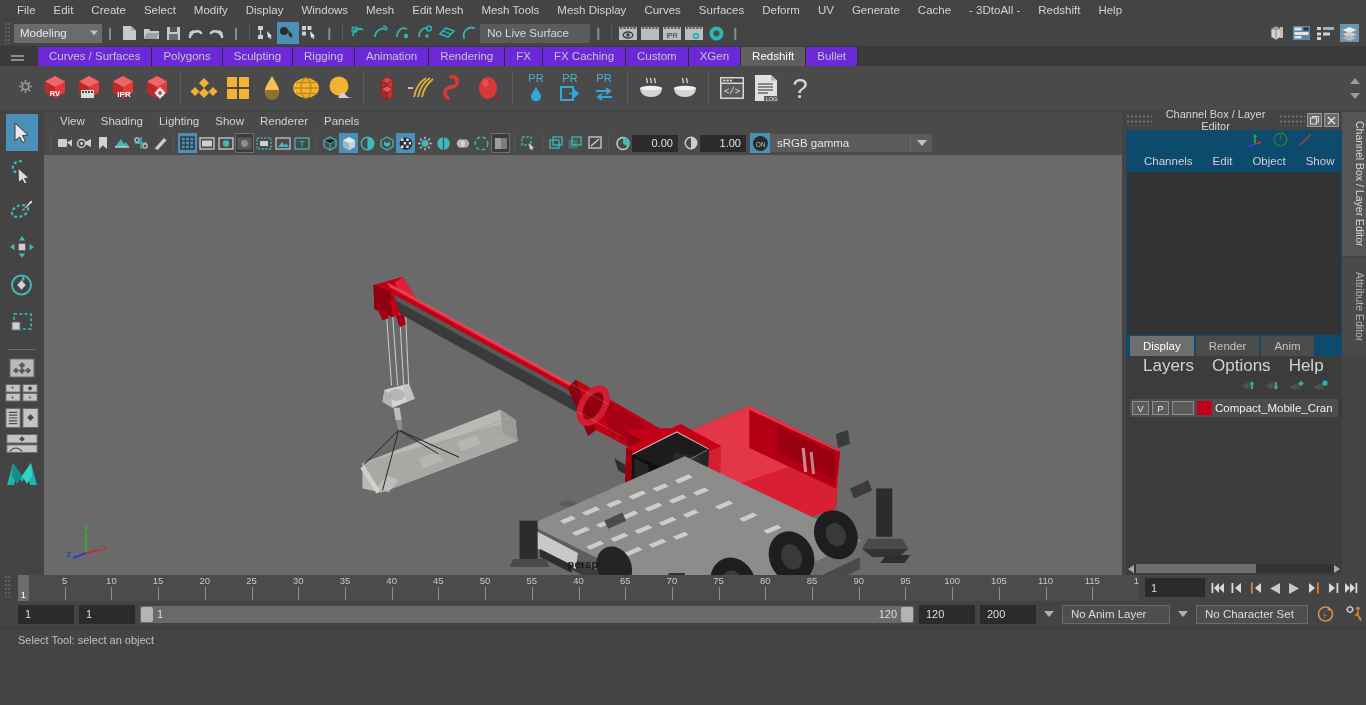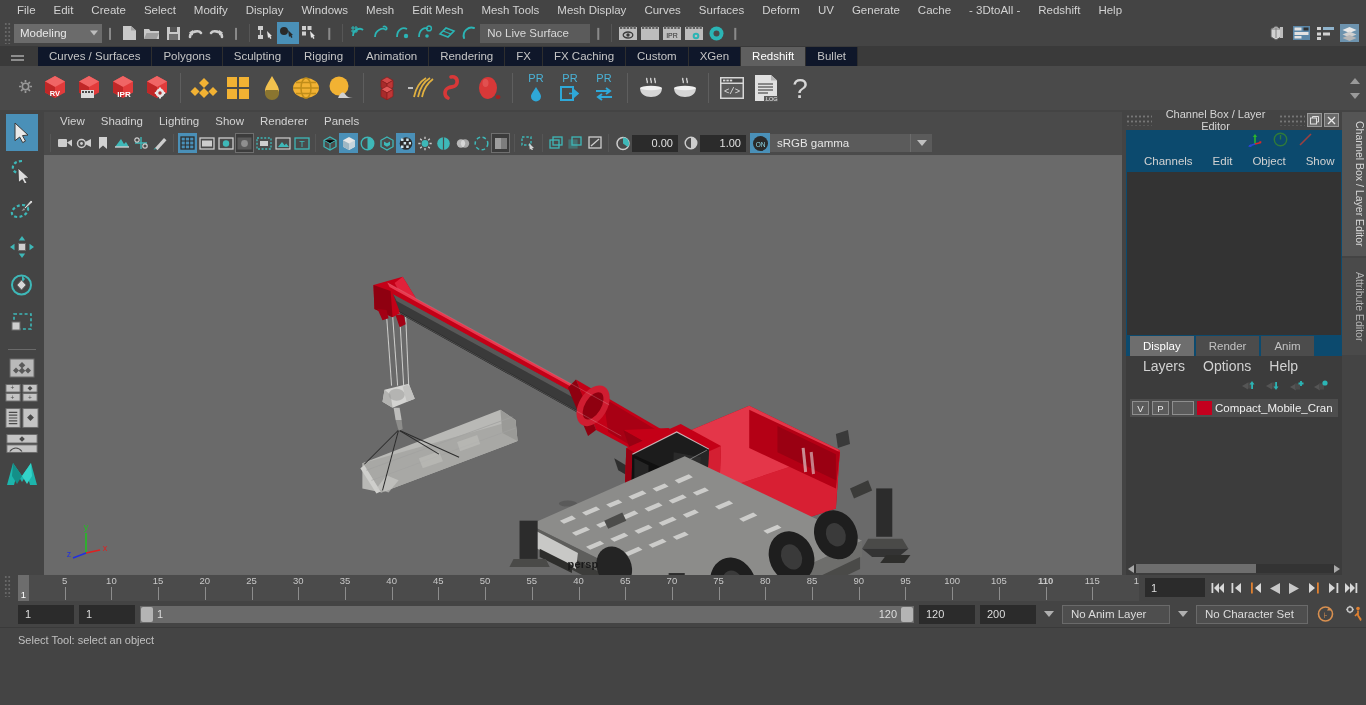--- a/index.html
+++ b/index.html
@@ -28,21 +28,21 @@
   .mode-combo .cb-arrow{position:absolute;right:4px;top:50%;transform:translateY(-50%);
      border-left:4.5px solid transparent;border-right:4.5px solid transparent;border-top:5px solid #bdbdbd;}
   .sicon{width:22px;height:22px;display:flex;align-items:center;justify-content:center;flex:none;}
   .sicon.active{background:#4a90b8;}
   .livebox{height:19px;width:110px;background:#5b5b5b;display:flex;align-items:center;padding-left:7px;
      color:#d8d8d8;font-size:11.5px;flex:none;}
   .rtools{position:absolute;right:6px;top:2px;display:flex;gap:2px;align-items:center;}
 
   
   .shelftabs{height:20px;background:#3a3a3a;display:flex;align-items:flex-end;padding-left:38px;position:relative;}
-  .shelftab{height:19px;line-height:19px;padding:0 11px;font-size:11.5px;color:#c5c5c5;background:#0f172a;
+  .shelftab{height:19px;line-height:19px;padding:0 11px;font-size:11.5px;color:#c5c5c5;background:#6d28d9;
      border-right:1px solid #2e2e2e;cursor:default;}
   .shelftab.sel{background:#5f5f5f;color:#ffffff;}
   .shelfgrip{position:absolute;left:8px;top:0px;width:18px;height:20px;display:flex;align-items:center;justify-content:center;}
   .shelfgrip i{display:block;width:13px;height:2px;background:#8d8d8d;box-shadow:0 4px 0 #8d8d8d;}
   .shelfbody{height:44px;background:#4a4a4a;display:flex;align-items:center;padding-left:38px;position:relative;}
   .shelfgear{position:absolute;left:18px;top:13px;width:16px;height:16px;}
   .shitem{width:34px;height:36px;display:flex;align-items:center;justify-content:center;flex:none;}
   .shsep{width:1px;height:30px;background:#5e5e5e;margin:0 6px;flex:none;}
   .shelfscroll{position:absolute;right:4px;top:0;width:14px;height:44px;display:flex;flex-direction:column;
      align-items:center;justify-content:center;gap:9px;}
@@ -91,21 +91,21 @@
   .wbtn{width:15px;height:14px;border:1px solid #9a9a9a;background:#6a6a6a;display:flex;align-items:center;
      justify-content:center;font-size:9px;color:#e8e8e8;margin-left:2px;}
   .cbicons{height:20px;display:flex;align-items:center;justify-content:flex-end;padding-right:28px;gap:8px;}
   .cbmenu{height:22px;display:flex;align-items:center;padding-left:8px;}
   .cbmenu span{padding:0 10px;font-size:11.5px;color:#d2d2d2;}
   .cbbody{flex:1;background:#333333;margin:0 1px;}
   .lyrtabs{height:21px;display:flex;align-items:flex-end;padding-left:4px;}
   .lyrtab{height:20px;line-height:20px;padding:0 13px;font-size:11.5px;background:#4c4c4c;color:#c2c2c2;margin-right:2px;}
   .lyrtab.sel{background:#6e6e6e;color:#fff;}
   .lyrmenu{height:20px;display:flex;align-items:center;padding-left:8px;background:#3c3c3c;}
-  .lyrmenu span{padding:0 9px;font-size:14px;color:#d2d2d2;}
+  .lyrmenu span{padding:0 9px;font-size:17px;color:#d2d2d2;}
   .lyrbtns{height:20px;background:#3c3c3c;display:flex;align-items:center;justify-content:flex-end;padding-right:14px;gap:9px;}
   .lyrlist{flex:1;background:#3c3c3c;padding:3px 4px 0;}
   .lyrow{height:18px;background:#4d4d4d;display:flex;align-items:center;padding:0 2px;gap:3px;}
   .lyrtog{width:17px;height:14px;border:1px solid #8e8e8e;background:#5b5b5b;font-size:9.5px;
      display:flex;align-items:center;justify-content:center;color:#e9e9e9;}
   .lyrtog.blank{width:22px;}
   .swatch{width:15px;height:14px;background:#c4001e;}
   .lyrname{font-size:11.5px;color:#f0f0f0;white-space:nowrap;overflow:hidden;}
   .hscroll{height:13px;background:#3c3c3c;display:flex;align-items:center;padding:0 2px;}
   .hsb-track{flex:1;height:9px;background:#333;position:relative;}
@@ -1268,21 +1268,21 @@
         <div class="ticklbl" style="left: 794.042px;">85</div>
         <div class="tick" style="left: 840.75px;"></div>
         <div class="ticklbl" style="left: 840.75px;">90</div>
         <div class="tick" style="left: 887.458px;"></div>
         <div class="ticklbl" style="left: 887.458px;">95</div>
         <div class="tick" style="left: 934.167px;"></div>
         <div class="ticklbl" style="left: 934.167px;">100</div>
         <div class="tick" style="left: 980.875px;"></div>
         <div class="ticklbl" style="left: 980.875px;">105</div>
         <div class="tick" style="left: 1027.58px;"></div>
-        <div class="ticklbl" style="left: 1027.58px; font-weight: bold;">110</div>
+        <div class="ticklbl" style="left: 1027.58px;">110</div>
         <div class="tick" style="left: 1074.29px;"></div>
         <div class="ticklbl" style="left: 1074.29px;">115</div>
         <div class="ticklbl" style="left: 1121px;">12</div>
       </div>
     <div class="cfbox">1</div>
     <div class="playctrl">
       <div class="pbtn">
         <svg width="14" height="12" viewBox="0 0 14 12">
             <rect x="0.5" y="1" width="1.8" height="10" fill="#d8d8d8"></rect>
             <path d="M8 1L3 6l5 5z" fill="#d8d8d8"></path>

